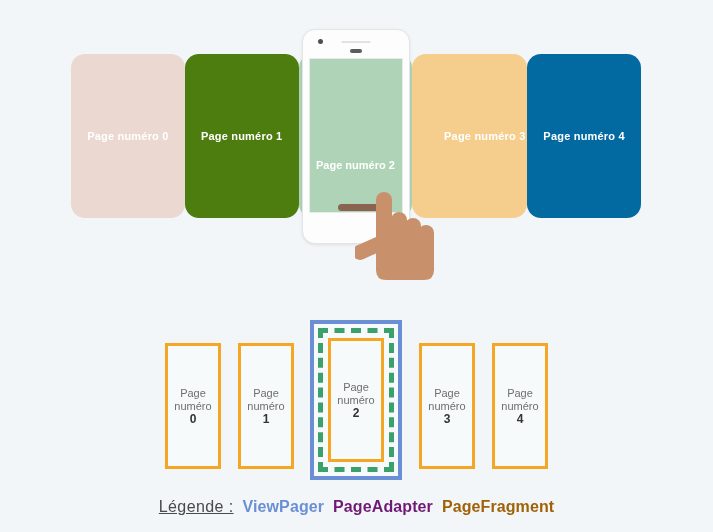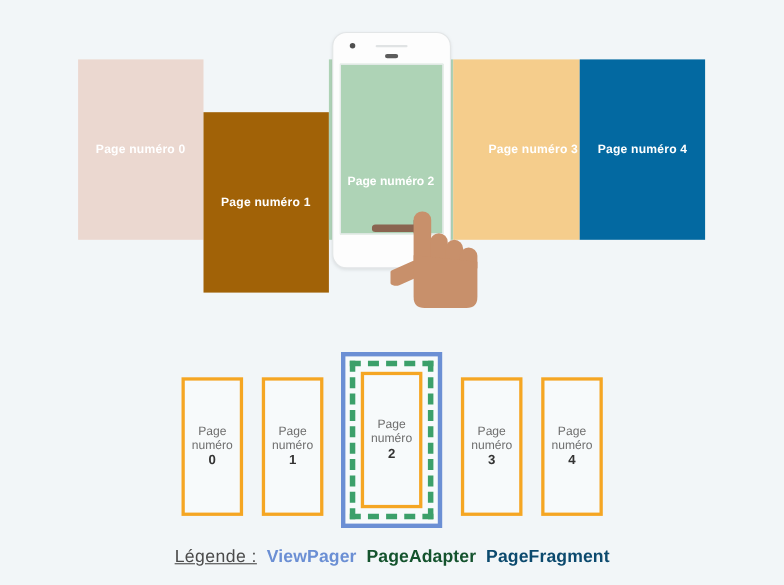--- a/index.html
+++ b/index.html
@@ -24,20 +24,21 @@
     height: 164px;
     display: flex;
   }
   .carousel-page {
     width: 118px;
     height: 164px;
     display: flex;
     align-items: center;
     justify-content: center;
     box-sizing: border-box;
+    border-radius: 14px;
   }
   .carousel-page .page-caption {
     color: #ffffff;
     font-size: 11px;
     font-weight: bold;
     letter-spacing: .2px;
     white-space: nowrap;
   }
 
   
@@ -193,21 +194,21 @@
 </style>
 </head>
 <body style="background: rgb(242, 246, 248);">
 
 <div id="carousel-strip">
 
   <div class="carousel-page" style="background: rgb(235, 216, 208);">
     <span class="page-caption">Page numéro 0</span>
   </div>
 
-  <div class="carousel-page" style="background: #a16207; margin-top: 48px;">
+  <div class="carousel-page" style="background: #4d7c0f;">
     <span class="page-caption">Page numéro 1</span>
   </div>
 
   <div class="carousel-page" style="background: rgb(174, 211, 182);">
     <span class="page-caption">Page numéro 2</span>
   </div>
 
   <div class="carousel-page" style="background: rgb(245, 205, 140); padding-left: 30px;">
     <span class="page-caption">Page numéro 3</span>
   </div>
@@ -302,16 +303,16 @@
     </span>
   </div>
 
 </div>
 
 <div id="legend">
   <span id="legend-title">Légende :</span>
 
   <span class="legend-item" style="color: rgb(107, 143, 212);">ViewPager</span>
 
-  <span class="legend-item" style="color: #14532d;">PageAdapter</span>
-
-  <span class="legend-item" style="color: #0c4a6e;">PageFragment</span>
+  <span class="legend-item" style="color: #701a75;">PageAdapter</span>
+
+  <span class="legend-item" style="color: #a16207;">PageFragment</span>
 </div>
 
 </body></html>

